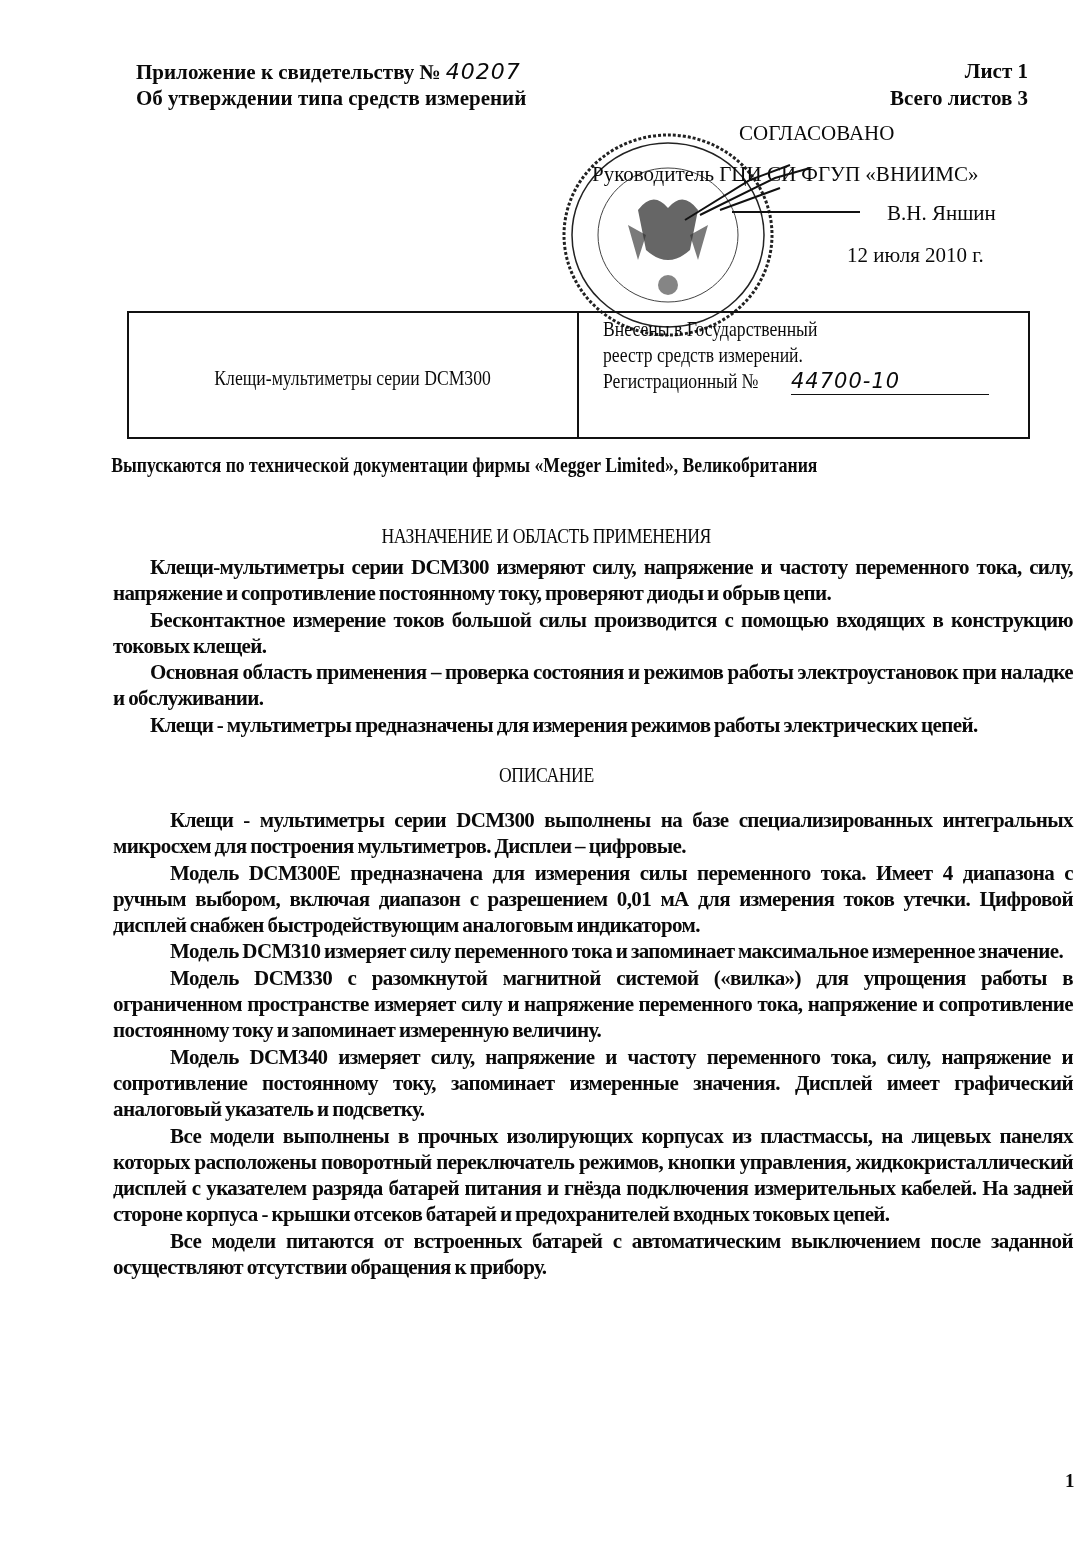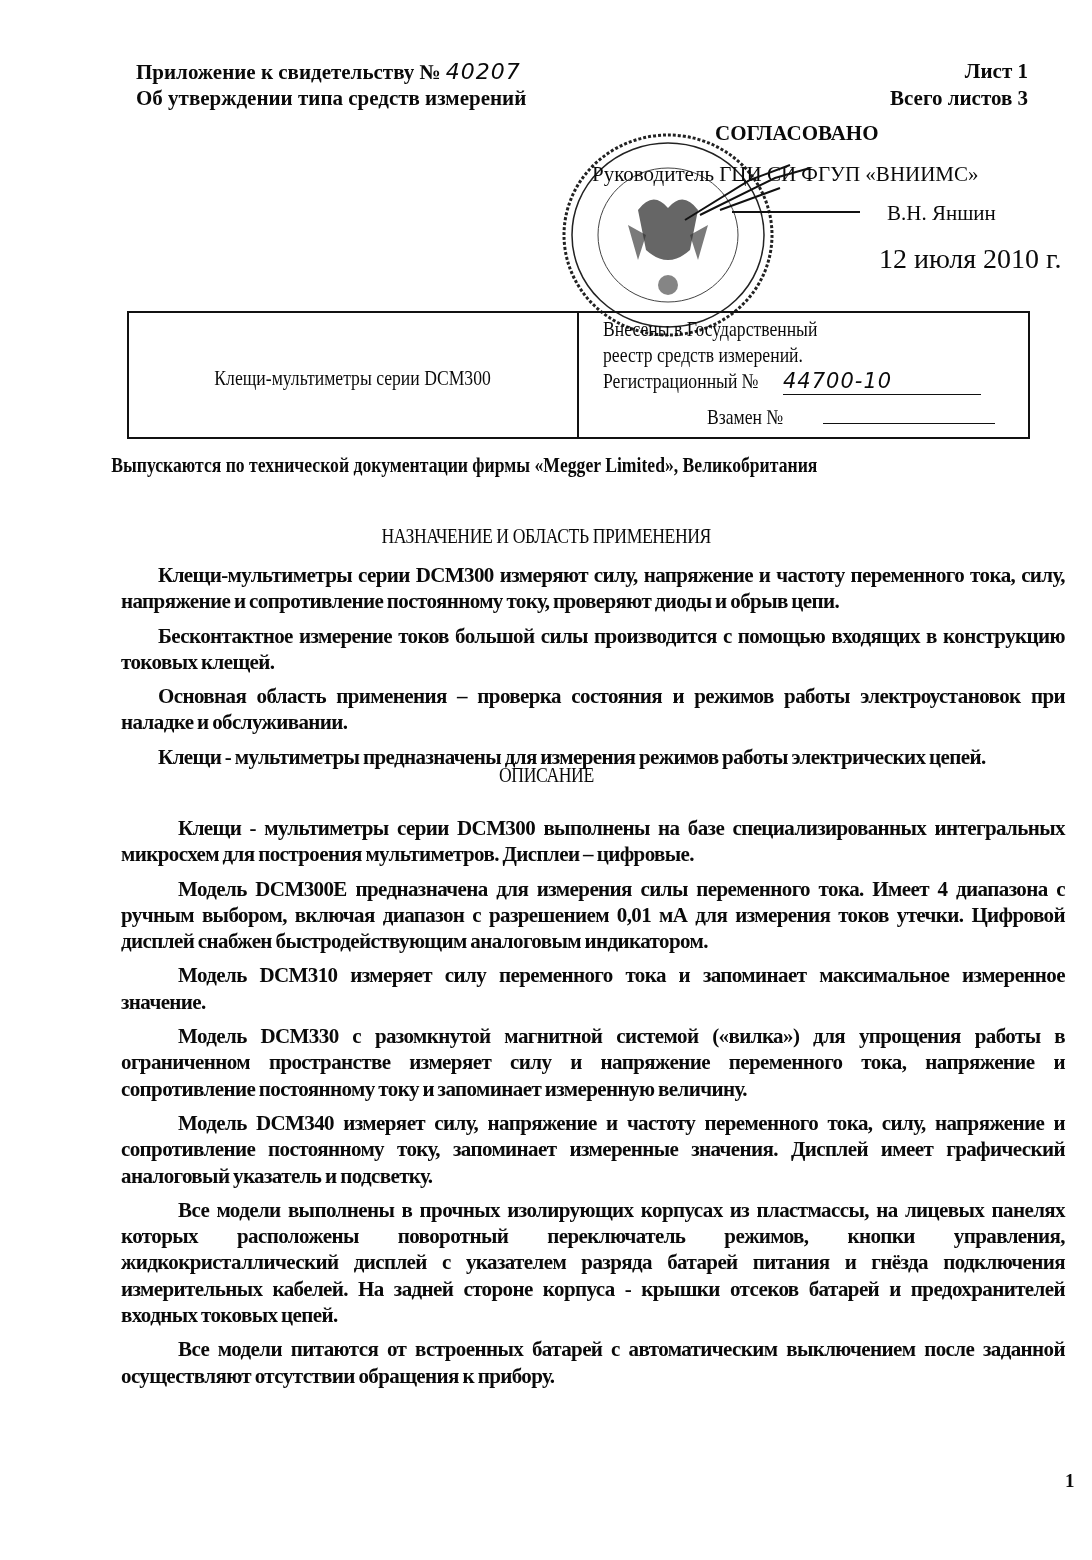--- a/index.html
+++ b/index.html
@@ -10,41 +10,41 @@
   .abs { position: absolute; }
   .hdr { font-size: 21px; font-weight: bold; line-height: 27px; }
   .hand { font-family: "DejaVu Sans", sans-serif; font-weight: normal; font-style: italic; letter-spacing: 1px; }
   .cond { display: inline-block; transform: scaleX(0.84); transform-origin: left center; white-space: nowrap; }
   .para {
     position: absolute; left: 113px; width: 960px;
     font-size: 21px; font-weight: bold; line-height: 26.3px;
     text-align: justify; text-align-last: left;
     letter-spacing: -0.6px; word-spacing: -1px;
   }
-  .para p { margin: 8px; }
+  .para p { margin: 0; }
   .ind1 { text-indent: 37px; }
   .ind2 { text-indent: 57px; }
   .sec-title { position: absolute; left: 0; width: 1092px; text-align: center; font-size: 21px; font-weight: normal; letter-spacing: -0.5px; }
   .box { position: absolute; left: 127px; top: 311px; width: 903px; height: 128px; border: 2px solid #111; border-left-width: 2px; box-sizing: border-box; }
   .divider { position: absolute; left: 448px; top: 0; width: 2px; height: 100%; background: #111; }
   .uline { display: inline-block; border-bottom: 1.5px solid #111; }
 </style>
 </head>
 <body>
 
 <div class="abs hdr" style="left:136px; top:58px;">
   <span>Приложение к свидетельству №</span>
   <span class="hand" style="font-size:22px;">40207</span>
 </div>
 <div class="abs hdr" style="left:136px; top:85px;">Об утверждении типа средств измерений</div>
 
 <div class="abs hdr" style="right:64px; top:58px; text-align:right;">Лист 1</div>
 <div class="abs hdr" style="right:64px; top:85px; text-align:right;">Всего листов 3</div>
 
-<div class="abs" style="left:715px; top:121px; font-size:21px; font-weight:bold;text-align:center;">СОГЛАСОВАНО</div>
+<div class="abs" style="left:739px; top:121px; font-size:21px; font-weight:normal;text-align:center;">СОГЛАСОВАНО</div>
 
 <div class="abs" style="left:558px; top:130px; width:220px; height:210px;">
   <svg width="220" height="210" viewBox="0 0 220 210">
     <ellipse cx="110" cy="105" rx="104" ry="100" fill="none" stroke="#222" stroke-width="3" stroke-dasharray="3 2"></ellipse>
     <ellipse cx="110" cy="105" rx="96" ry="92" fill="none" stroke="#222" stroke-width="1.5"></ellipse>
     <ellipse cx="110" cy="105" rx="70" ry="67" fill="none" stroke="#444" stroke-width="1"></ellipse>
     <path d="M80 80 Q95 60 110 78 Q125 60 140 80 L132 120 Q110 140 88 120 Z" fill="#333" opacity="0.75"></path>
     <path d="M70 95 L88 105 L80 130 Z M150 95 L132 105 L140 130 Z" fill="#333" opacity="0.65"></path>
     <circle cx="110" cy="155" r="10" fill="#333" opacity="0.6"></circle>
   </svg>
@@ -52,35 +52,32 @@
 
 <div class="abs" style="left:592px; top:162px; font-size:21px; white-space:nowrap;">Руководитель ГЦИ СИ ФГУП «ВНИИМС»</div>
 
 <div class="abs" style="left:680px; top:160px; width:200px; height:70px;">
   <svg width="200" height="70" viewBox="0 0 200 70">
     <path d="M5 60 L70 20 L110 5 M20 55 L95 18 L130 8 M40 50 L100 28" fill="none" stroke="#111" stroke-width="2"></path>
   </svg>
 </div>
 <div class="abs" style="left:732px; top:211px; width:128px; height:2px; background:#111;"></div>
 <div class="abs" style="left:887px; top:201px; font-size:21px;">В.Н. Яншин</div>
-<div class="abs" style="left:847px; top:243px; font-size:28px;margin-left:32px;">12 июля 2010 г.</div>
+<div class="abs" style="left:847px; top:243px; font-size:21px;">12 июля 2010 г.</div>
 
 <div class="box">
   <div class="divider"></div>
   <div class="abs" style="left:0; width:448px; top:53px; text-align:center; font-size:21px;">
     <span class="cond" style="transform-origin:center; font-size:21px;">Клещи-мультиметры серии DCM300</span>
   </div>
   <div class="abs" style="left:474px; top:3px; font-size:21px; line-height:26px;">
     <div><span class="cond">Внесены в Государственный</span></div>
     <div><span class="cond">реестр средств измерений.</span></div>
     <div style="white-space:nowrap;">
-      <span class="cond" style="width:178px;">Регистрационный №</span><span class="uline hand" style="width:198px; font-size:21px; margin-left:2px;">44700-10</span>
-    </div>
-    <div style="margin-top:8px; white-space:nowrap;">
-      <span class="cond" style="margin-left:104px; width:108px;">Взамен №</span><span class="uline" style="width:172px; height:20px; margin-left:8px;"></span>
+      <span class="cond" style="width:178px;">Регистрационный №</span><span class="uline hand" style="width:198px; font-size:21px; margin-left:10px;">44700-10</span>
     </div>
   </div>
 </div>
 
 <div class="abs" style="left:0; width:928px; top:453px; text-align:center; font-size:21px; font-weight:bold;">
   <span class="cond" style="transform-origin:center;">Выпускаются по технической документации фирмы «Megger Limited», Великобритания</span>
 </div>
 
 <div class="sec-title" style="top:524px;">
   <span class="cond" style="transform-origin:center;">НАЗНАЧЕНИЕ И ОБЛАСТЬ ПРИМЕНЕНИЯ</span>

